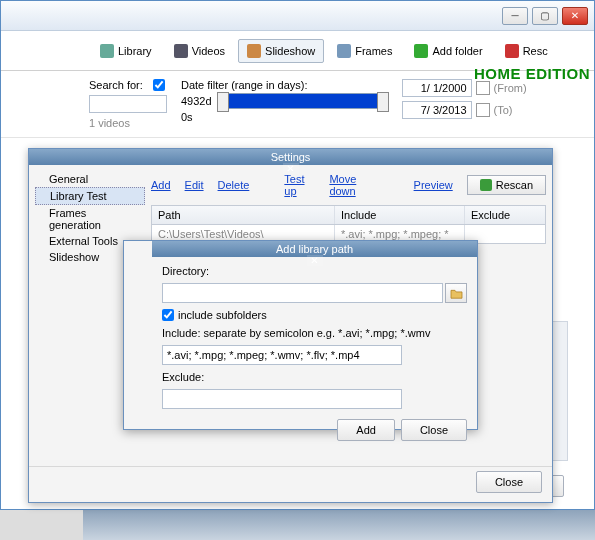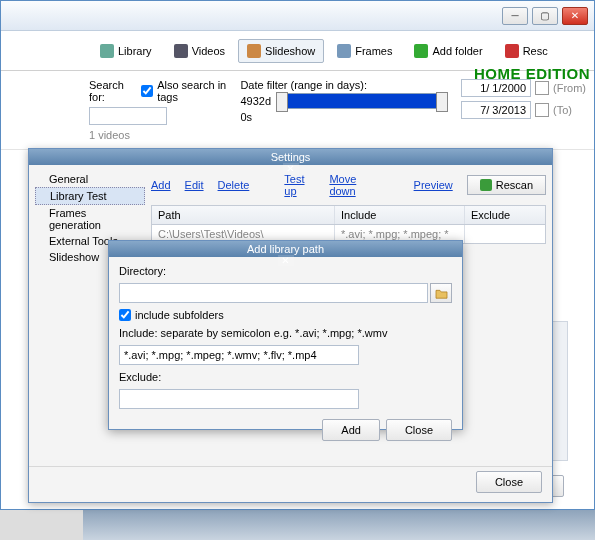--- a/index.html
+++ b/index.html
@@ -46,21 +46,21 @@
 .rescan { margin-left: auto; padding: 3px 12px; border: 1px solid #a8b0bd; background: linear-gradient(#fdfdfd,#e8e8e8); display: flex; align-items: center; gap: 4px; }
 .rescan .ricon { width: 12px; height: 12px; background: #3a9b3a; border-radius: 2px; }
 .grid { border: 1px solid #c4cbd6; margin-top: 6px; background: #fff; }
 .grid-h { display: flex; background: linear-gradient(#f6f8fb,#e8ecf2); border-bottom: 1px solid #c4cbd6; }
 .grid-h div, .grid-r div { padding: 3px 6px; border-right: 1px solid #dbe0e8; }
 .gc-path { flex: 1; } .gc-inc { width: 130px; } .gc-exc { width: 80px; border-right: none !important; }
 .grid-r { display: flex; color: #888; }
 .dlgfoot { display: flex; justify-content: flex-end; padding: 4px 10px; border-top: 1px solid #d8d8d8; }
 .btn { padding: 4px 18px; border: 1px solid #a8b0bd; background: linear-gradient(#fdfdfd,#e8e8e8); border-radius: 2px; }
 
-.addlib-dialog { position: absolute; left: 108px; top: 240px; width: 355px; height: 190px; background: #f4f4f4; border: 1px solid #6a90bd; box-shadow: 0 2px 10px rgba(0,0,0,0.35); }
+.addlib-dialog { position: absolute; left: 123px; top: 240px; width: 355px; height: 190px; background: #f4f4f4; border: 1px solid #6a90bd; box-shadow: 0 2px 10px rgba(0,0,0,0.35); padding-left: 28px; }
 .addbody { padding: 8px 10px; display: flex; flex-direction: column; gap: 6px; }
 .dirrow { display: flex; }
 .dirrow input { flex: 1; height: 20px; border: 1px solid #b4c0d0; padding: 1px 4px; }
 .browse { width: 22px; height: 20px; border: 1px solid #a8b0bd; background: linear-gradient(#fdfdfd,#e8e8e8); margin-left: 2px; display: flex; align-items: center; justify-content: center; }
 .browse svg { width: 13px; height: 11px; }
 .addfoot { display: flex; justify-content: flex-end; gap: 6px; padding: 2px 10px 6px; }
 .txtin { height: 20px; border: 1px solid #b4c0d0; padding: 1px 4px; width: 240px; }
 
 .mainfoot { position: absolute; right: 30px; bottom: 12px; }
 .scroll-track { position: absolute; right: 26px; top: 320px; width: 16px; height: 140px; background: #eef1f5; border: 1px solid #cfd6e0; }
@@ -105,21 +105,20 @@
       </div>
   </div>
   <div class="home-ed">HOME EDITION</div>
 
   <div class="searchrow">
     <div class="sblock">
       <div style="display:flex;gap:10px;align-items:center">
         <span>Search for:</span>
         <label class="chk">
             <input type="checkbox" checked="" style="">
-            <span>Also search in tags</span>
           </label>
       </div>
       <input class="sinput" style="">
       <span class="vcount">1 videos</span>
     </div>
     <div class="daterow">
       <span>Date filter (range in days):</span>
       <div style="display:flex;gap:6px;align-items:center">
         <span>4932d</span>
         <div class="slider"></div>

